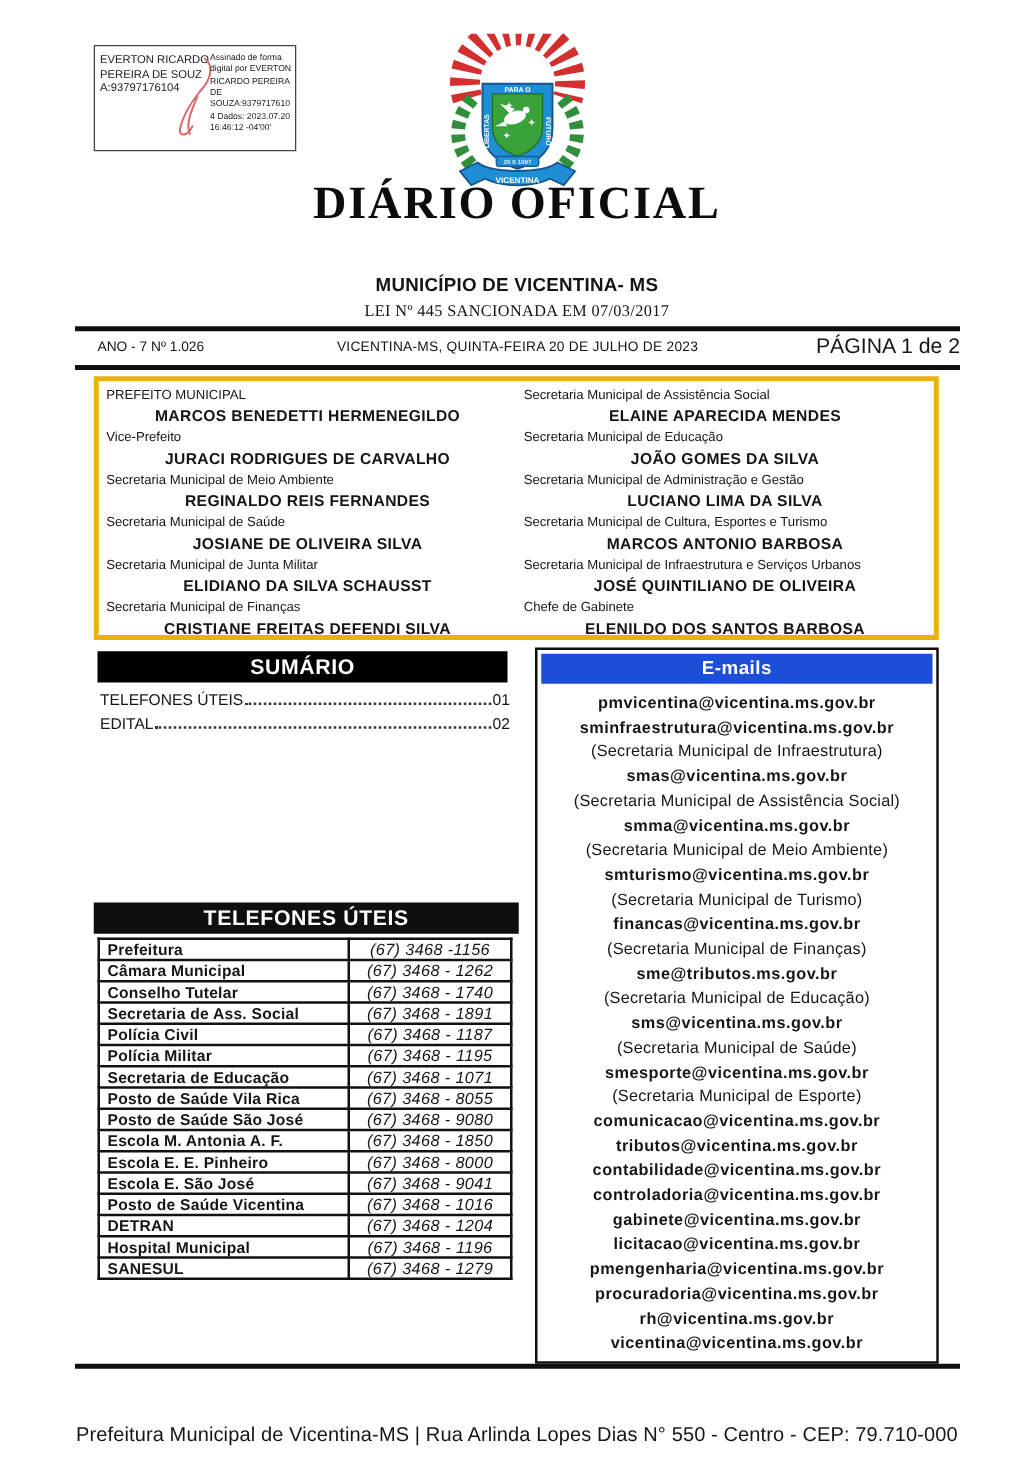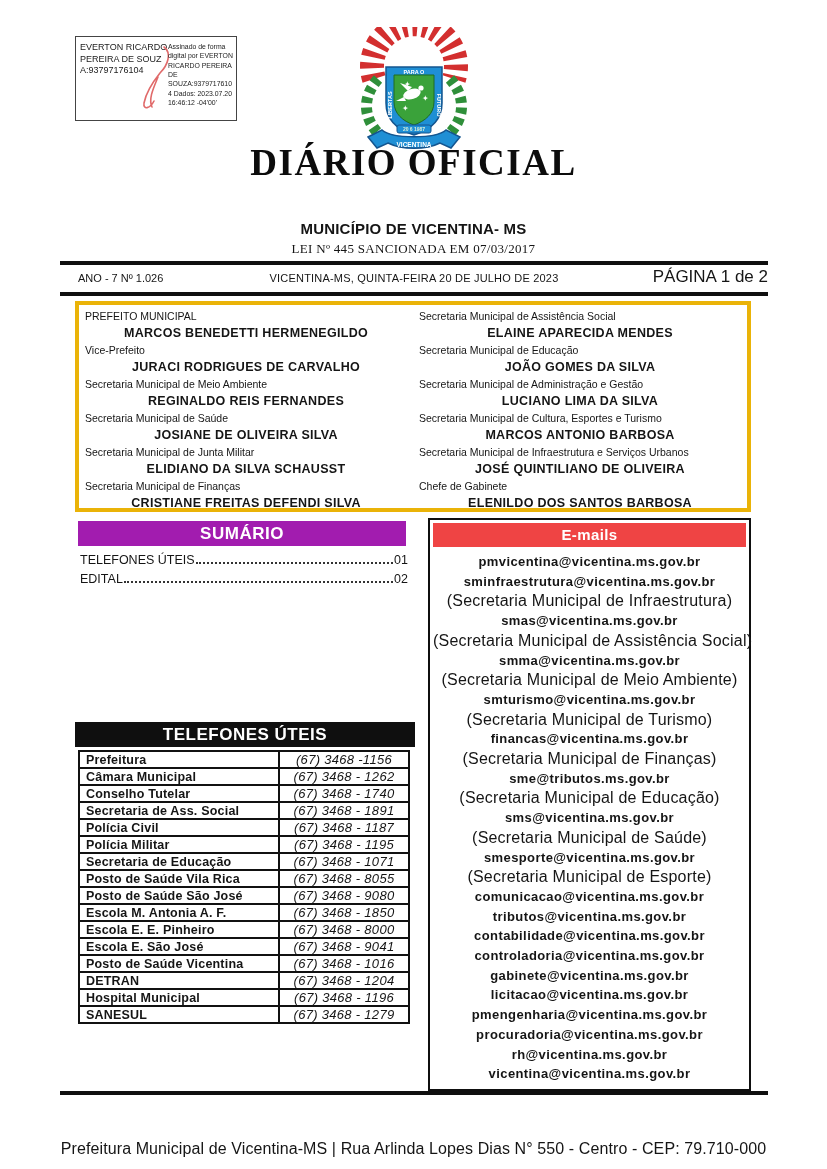--- a/index.html
+++ b/index.html
@@ -54,40 +54,40 @@
     position:absolute; left:75px; top:301px; width:676px; height:211px;
     border:4px solid #eab308; display:flex; padding-top:3px;
   }
   .off-col { width:50%; padding:0 6px; }
   .off-role { font-size:10.5px; line-height:17px; white-space:nowrap; }
   .off-name { font-size:12.5px; font-weight:bold; text-align:center; line-height:17px; white-space:nowrap; letter-spacing:0.3px; }
 
   
   .sumario-bar {
     position:absolute; left:78px; top:521px; width:328px; height:25px;
-    background:#a21caf; color:#fff; text-align:center; font-weight:bold;
+    background:#000000; color:#fff; text-align:center; font-weight:bold;
     font-size:17px; line-height:25px; letter-spacing:0.5px;
   }
   .sumario-entries { position:absolute; left:80px; top:551px; width:328px; }
   .sum-row { display:flex; align-items:baseline; font-size:12.5px; line-height:19px; }
   .sum-dots { flex:1; border-bottom:2px dotted #333; margin:0 1px 3px 1px; }
 
   
   .emails-box {
     position:absolute; left:428px; top:518px; width:323px; height:573px;
     border:2px solid #0f0f0f; padding:3px 3px 0 3px;
   }
   .emails-bar {
-    background:#ef4444; color:#fff; text-align:center; font-weight:bold;
+    background:#1d4ed8; color:#fff; text-align:center; font-weight:bold;
     font-size:15px; height:24px; line-height:24px; letter-spacing:0.4px;
   }
   .emails-list { text-align:center; padding-top:5px; }
   .email-line { font-size:13px; line-height:19.7px; white-space:nowrap; }
   .email-line.email { font-weight:bold; letter-spacing:0.4px; }
-  .email-line.dept  { font-size:16px; letter-spacing:0.2px; }
+  .email-line.dept  { font-size:13px; letter-spacing:0.2px; }
 
   
   .phones-bar {
     position:absolute; left:75px; top:722px; width:340px; height:25px;
     background:#0f0f0f; color:#fff; text-align:center; font-weight:bold;
     font-size:17px; line-height:25px; letter-spacing:0.5px;
   }
   .phones-table {
     position:absolute; left:78px; top:750px; width:332px;
     border-collapse:collapse;

